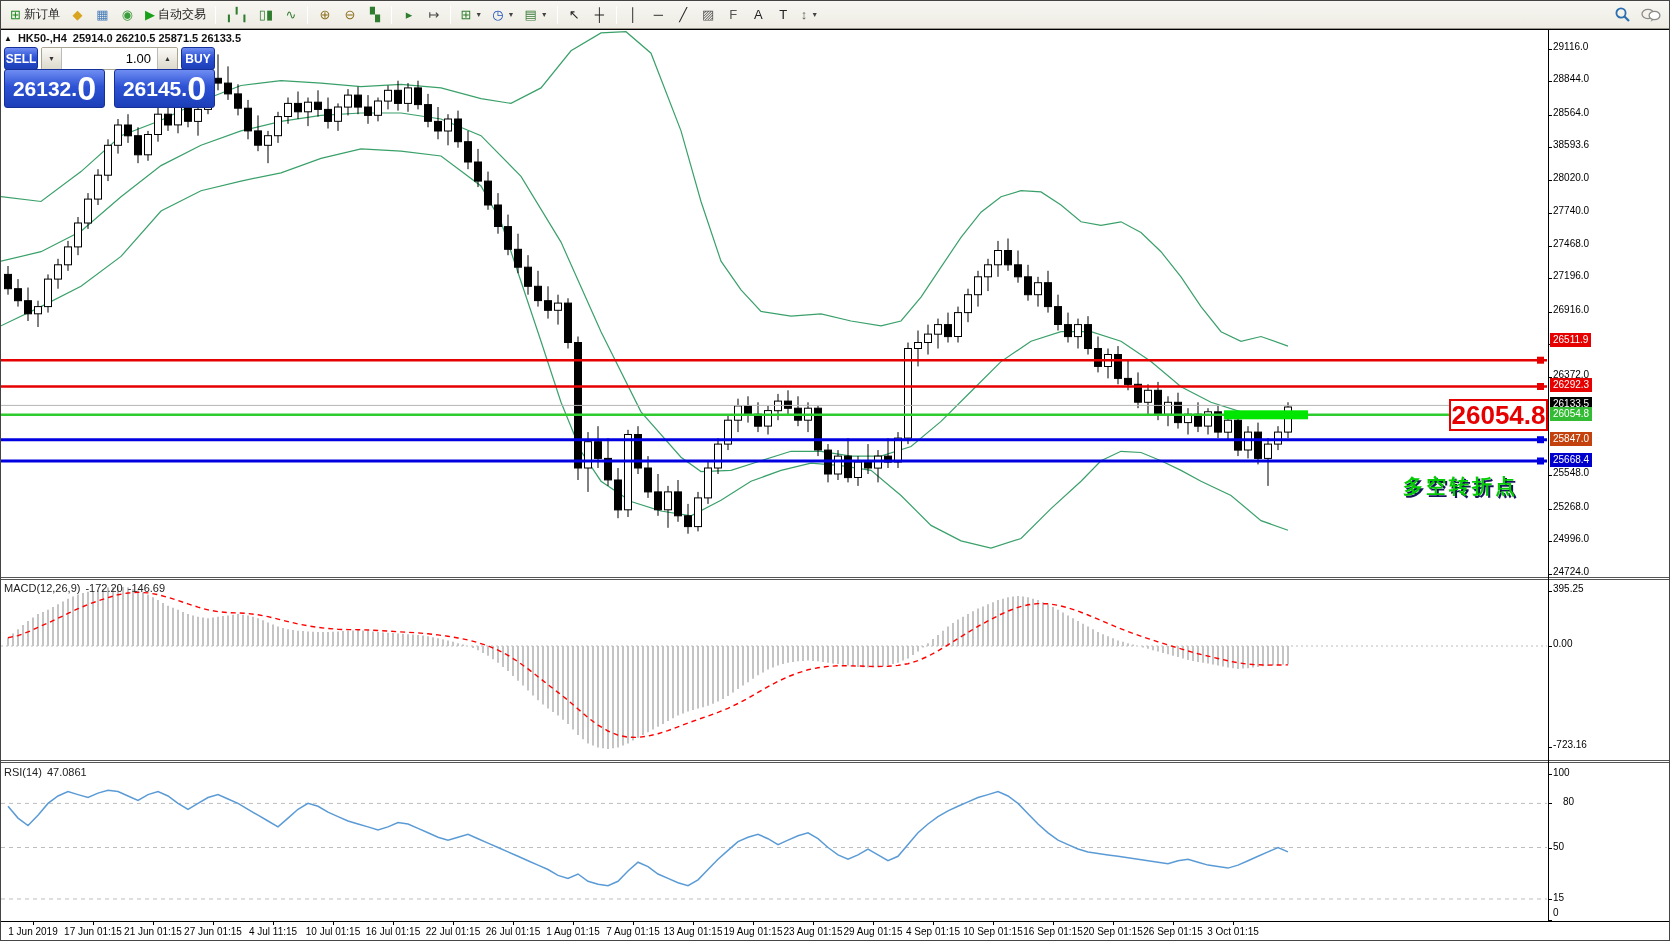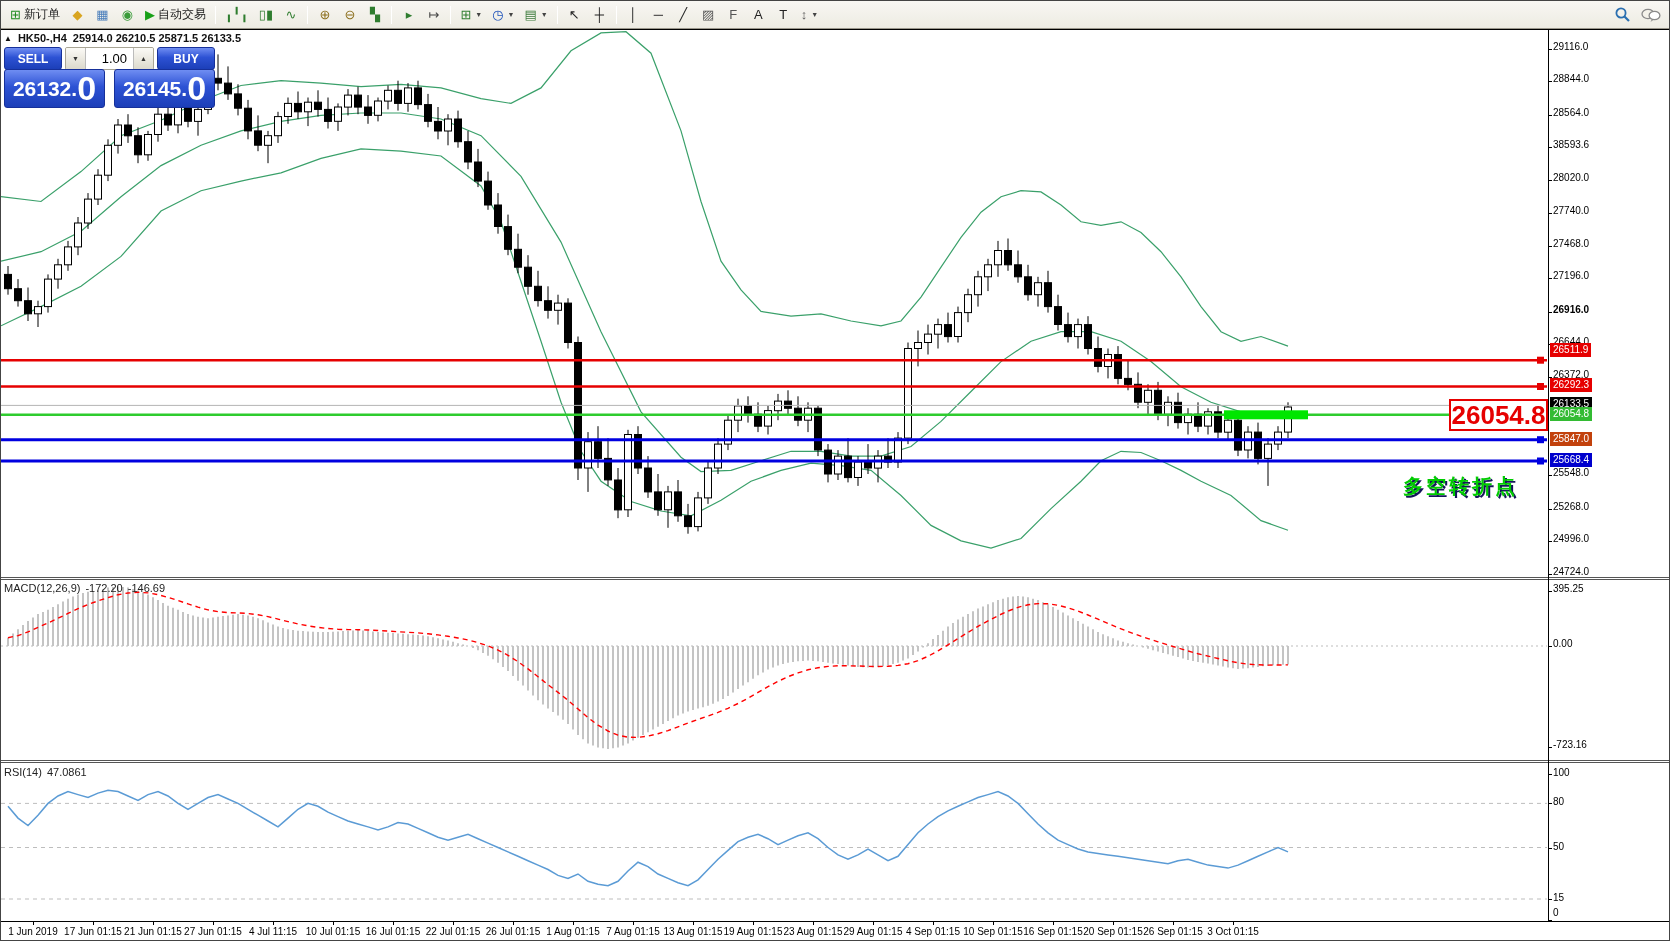--- a/index.html
+++ b/index.html
@@ -40,21 +40,21 @@
   .hline-label { left:1549px; color:#fff; padding:1px 3px 1px 3px; font-size:10px; z-index:9; line-height:12px;}
   .tick { position:absolute; left:1547px; width:4px; height:1px; background:#000; z-index:7; }
   .time-label { position:absolute; top:925px; font-size:10px; color:#000; transform:translateX(-50%);
                 white-space:nowrap; z-index:7; }
   .time-tick { position:absolute; top:920px; width:1px; height:4px; background:#000; z-index:7; }
   
   .ocp { position:absolute; left:3px; top:46px; width:211px; z-index:9; font-family:"Liberation Sans",sans-serif; }
   .ocp-row1 { display:flex; height:23px; gap:3px; }
   .btn-blue { background:linear-gradient(#6f8df2,#2d52d4 45%,#1c3fb8); border:1px solid #16309a;
               border-radius:3px; color:#fff; display:flex; align-items:center; justify-content:center; }
-  .ocp-sell,.ocp-buy { width:58px; font-size:12px; font-weight:700; }
+  .ocp-sell,.ocp-buy { width:34px; font-size:12px; font-weight:700; }
   .ocp-vol { flex:1; display:flex; background:#efede6; border:1px solid #a9a595; border-radius:2px; overflow:hidden;}
   .vol-btn { width:20px; display:flex; align-items:center; justify-content:center; font-size:7px; color:#333;
              background:linear-gradient(#fbfaf6,#dcd9cc); border-left:1px solid #bbb; border-right:1px solid #bbb;}
   .vol-field { flex:1; background:#fff; font-size:13px; display:flex; align-items:center; justify-content:flex-end;
                padding-right:6px; color:#000; }
   .ocp-row2 { display:flex; gap:9px; margin-top:-1px; height:39px; }
   .price-block { flex:1; border-radius:3px; }
   .price-int { font-size:21px; font-weight:700; letter-spacing:0; }
   .price-dot { font-size:21px; font-weight:700; }
   .price-frac { font-size:34px; font-weight:700; line-height:0.9; }
@@ -717,21 +717,21 @@
   <div class="panel-sep" style="top:759px"></div>
   <svg class="panel" style="top:762px" width="1546" height="158" viewBox="0 762 1546 158">
       <line x1="0" y1="802.4" x2="1546" y2="802.4" stroke="#bdbdbd" stroke-width="1" stroke-dasharray="4 4"></line>
       <line x1="0" y1="846.5" x2="1546" y2="846.5" stroke="#bdbdbd" stroke-width="1" stroke-dasharray="4 4"></line>
       <line x1="0" y1="898.0" x2="1546" y2="898.0" stroke="#bdbdbd" stroke-width="1" stroke-dasharray="4 4"></line>
       <polyline points="7,805.3 17,817.1 27,824.5 37,814.2 47,802.4 57,795.0 67,790.6 77,793.6 87,796.5 97,792.1 107,789.2 117,790.6 127,795.0 137,799.5 147,793.6 157,790.6 167,795.0 177,802.4 187,808.3 197,802.4 207,796.5 217,793.6 227,798.0 237,802.4 247,808.3 257,814.2 267,820.0 277,825.9 287,817.1 297,808.3 307,802.4 317,805.3 327,811.2 337,815.6 347,820.0 357,823.0 367,825.9 377,828.9 387,825.9 397,821.5 407,823.0 417,827.4 427,831.8 437,836.2 447,839.1 457,836.2 467,833.3 477,837.7 487,842.1 497,846.5 507,850.9 517,855.3 527,859.7 537,864.1 547,868.5 557,874.4 567,877.4 577,873.0 587,880.3 597,883.3 607,884.7 617,880.3 627,870.0 637,861.2 647,865.6 657,873.0 667,877.4 677,881.8 687,884.7 697,878.8 707,868.5 717,858.3 727,849.4 737,840.6 747,836.2 757,833.3 767,837.7 777,843.6 787,839.1 797,834.7 807,831.8 817,837.7 827,846.5 837,853.9 847,858.3 857,853.9 867,848.0 877,853.9 887,859.7 897,855.3 907,843.6 917,831.8 927,823.0 937,815.6 947,809.8 957,805.3 967,800.9 977,796.5 987,793.6 997,790.6 1007,795.0 1017,802.4 1027,812.7 1037,823.0 1047,831.8 1057,839.1 1067,843.6 1077,848.0 1087,850.9 1097,852.4 1107,853.9 1117,855.3 1127,856.8 1137,858.3 1147,859.7 1157,861.2 1167,862.7 1177,859.7 1187,858.3 1197,861.2 1207,864.1 1217,865.6 1227,867.1 1237,864.1 1247,859.7 1257,855.3 1267,850.9 1277,846.5 1287,850.9" fill="none" stroke="#5b9bd5" stroke-width="1.5"></polyline>
     </svg>
   <div class="axis-vline"></div>
   <div class="time-sep"></div>
   <div>
-      <div class="axis-label hline-label" style="top: 342px; background: rgb(230, 0, 0);">26511.9</div>
+      <div class="axis-label hline-label" style="top: 332px; background: rgb(230, 0, 0);">26511.9</div>
       <div class="axis-label hline-label" style="top: 377.451px; background: rgb(230, 0, 0);">26292.3</div>
       <div class="axis-label hline-label" style="top: 396.432px; background: rgb(0, 0, 0);">26133.5</div>
       <div class="axis-label hline-label" style="top: 405.839px; background: rgb(51, 187, 51);">26054.8</div>
       <div class="axis-label hline-label" style="top: 430.678px; background: #c2410c;">25847.0</div>
       <div class="axis-label hline-label" style="top: 452.026px; background: rgb(0, 0, 205);">25668.4</div>
       <div class="axis-label" style="top: 39.9297px;">29116.0</div>
       <div class="tick" style="top: 47.9297px;"></div>
       <div class="axis-label" style="top: 72.4423px;">28844.0</div>
       <div class="tick" style="top: 80.4423px;"></div>
       <div class="axis-label" style="top: 105.911px;">28564.0</div>
@@ -739,21 +739,21 @@
       <div class="axis-label" style="top: 138.424px;">38593.6</div>
       <div class="tick" style="top: 146.424px;"></div>
       <div class="axis-label" style="top: 170.936px;">28020.0</div>
       <div class="tick" style="top: 178.936px;"></div>
       <div class="axis-label" style="top: 204.405px;">27740.0</div>
       <div class="tick" style="top: 212.405px;"></div>
       <div class="axis-label" style="top: 236.918px;">27468.0</div>
       <div class="tick" style="top: 244.918px;"></div>
       <div class="axis-label" style="top: 269.43px;">27196.0</div>
       <div class="tick" style="top: 277.43px;"></div>
-      <div class="axis-label" style="top: 302.899px; font-weight: bold;">26916.0</div>
+      <div class="axis-label" style="top: 302.899px;">26916.0</div>
       <div class="tick" style="top: 310.899px;"></div>
       <div class="axis-label" style="top: 335.411px;">26644.0</div>
       <div class="tick" style="top: 343.411px;"></div>
       <div class="axis-label" style="top: 367.924px;">26372.0</div>
       <div class="tick" style="top: 375.924px;"></div>
       <div class="axis-label" style="top: 466.418px;">25548.0</div>
       <div class="tick" style="top: 474.418px;"></div>
       <div class="axis-label" style="top: 499.887px;">25268.0</div>
       <div class="tick" style="top: 507.887px;"></div>
       <div class="axis-label" style="top: 532.399px;">24996.0</div>
@@ -761,21 +761,21 @@
       <div class="axis-label" style="top: 564.912px;">24724.0</div>
       <div class="tick" style="top: 572.912px;"></div>
       <div class="axis-label" style="top: 582.021px;">395.25</div>
       <div class="tick" style="top: 590.021px;"></div>
       <div class="axis-label" style="top: 637px;">0.00</div>
       <div class="tick" style="top: 645px;"></div>
       <div class="axis-label" style="top: 737.592px;">-723.16</div>
       <div class="tick" style="top: 745.592px;"></div>
       <div class="axis-label" style="top: 766px;">100</div>
       <div class="tick" style="top: 773px;"></div>
-      <div class="axis-label" style="top: 795.4px;">80</div>
+      <div class="axis-label" style="top: 795.4px; margin-left: 10px;">80</div>
       <div class="tick" style="top: 802.4px;"></div>
       <div class="axis-label" style="top: 839.5px;">50</div>
       <div class="tick" style="top: 846.5px;"></div>
       <div class="axis-label" style="top: 890.95px;">15</div>
       <div class="tick" style="top: 897.95px;"></div>
       <div class="axis-label" style="top: 906px;">0</div>
       <div class="tick" style="top: 919px;"></div>
     </div>
   <div>
       <div class="time-label" style="left: 32px;">1 Jun 2019</div>

